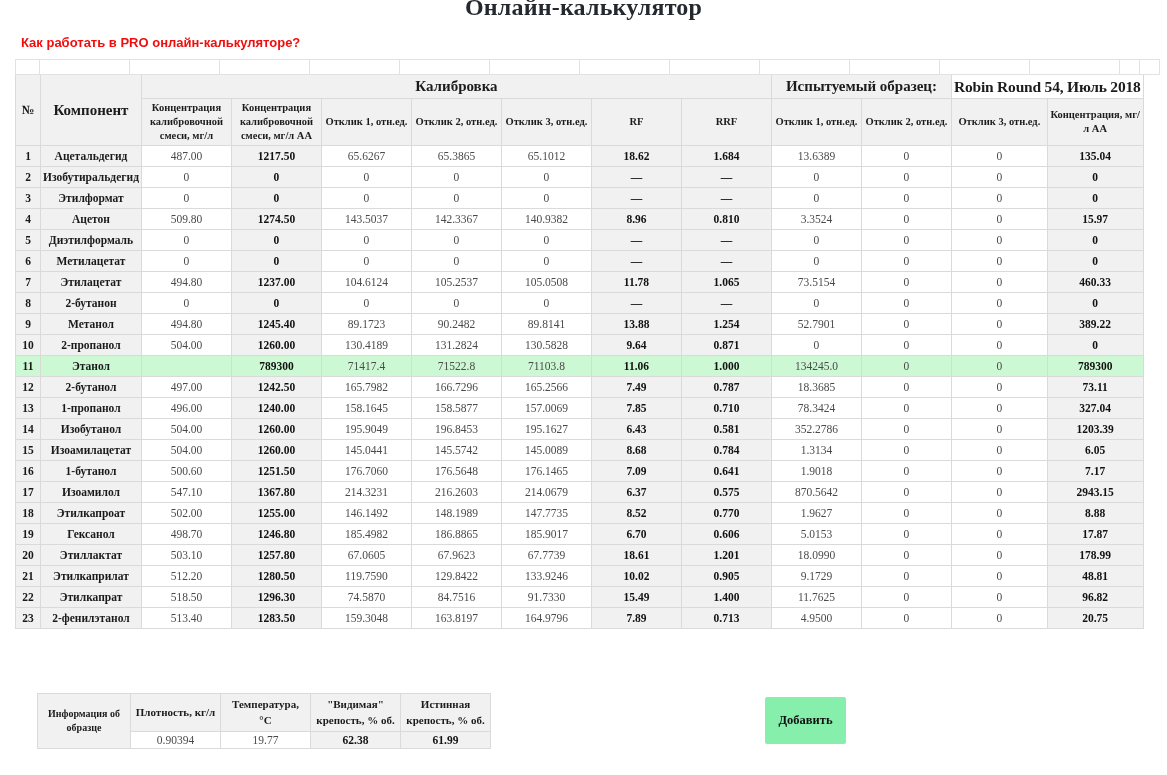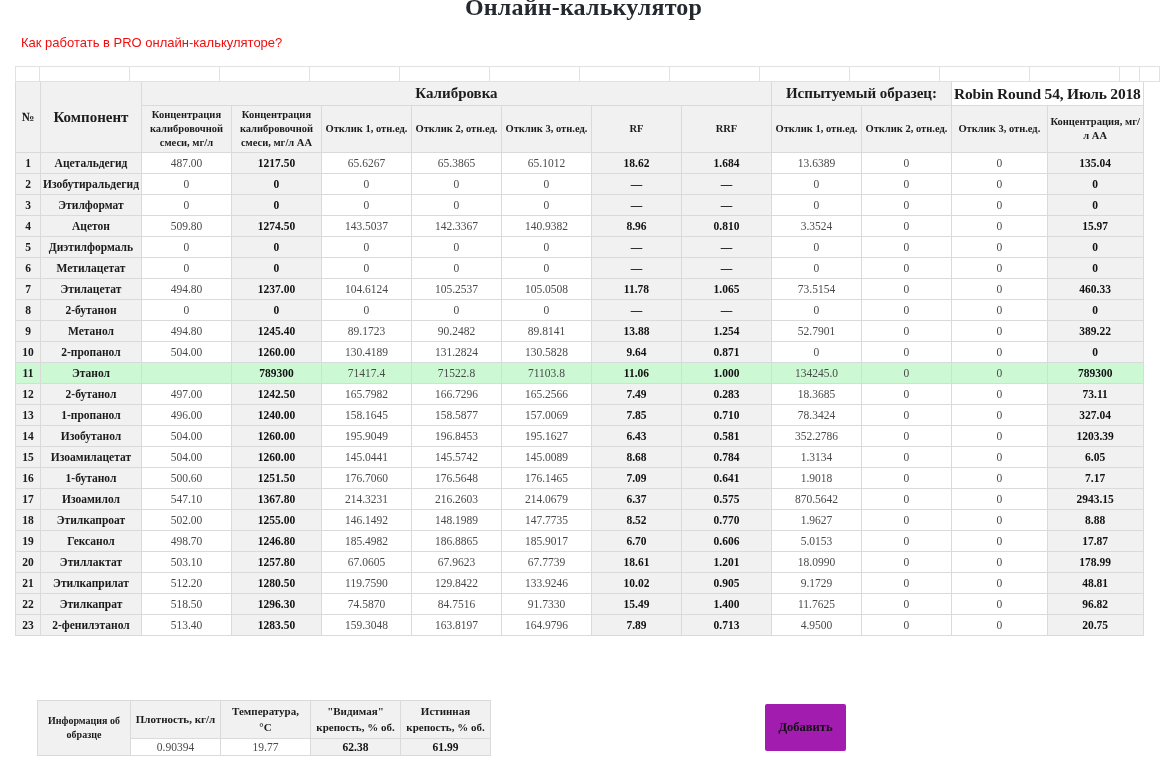--- a/index.html
+++ b/index.html
@@ -1,20 +1,20 @@
 <!DOCTYPE html>
 <html><head>
 <meta charset="utf-8">
 <style>
   html,body{margin:0;padding:0;background:#fff;width:1167px;height:775px;overflow:hidden;}
   body{font-family:"Liberation Serif",serif;color:#1a1a1a;}
   h1{ text-align:center;font-size:24px;font-weight:bold;color:#24292f;
       margin:-4px 0 0 0;line-height:22px;letter-spacing:.2px;}
-  .help-link{ font-family:"Liberation Sans",sans-serif;font-weight:normal;
-      color:#f20d0d;font-size:13px;margin:17px 0 16px 21px;cursor:pointer;display:inline-block;}
+  .help-link{ font-family:"Liberation Sans",sans-serif;font-weight:bold;
+      color:#f20d0d;font-size:13px;margin:17px 0 9px 21px;cursor:pointer;display:inline-block;}
   .tbl-wrap{margin-left:15px;}
   
   .spacer-row{display:flex;}
   .spacer-cell{height:16px;background:#fff;border:1px solid #e2e2e2;box-sizing:border-box;}
   .spacer-cell + .spacer-cell{border-left:none;}
   
   table.calc{border-collapse:collapse;table-layout:fixed;margin-top:-1px;}
   table.calc th, table.calc td{border:1px solid #dadada;box-sizing:border-box;padding:0 2px;}
   th{background:#f1f1f1;color:#1c1c1c;font-weight:bold;text-align:center;}
   .h-top{font-size:15px;height:24px;}
@@ -274,21 +274,21 @@
         </tr>
         <tr>
           <td class="c-num">12</td>
           <td class="c-name">2-бутанол</td>
           <td class="c-input">497.00</td>
           <td class="c-calc">1242.50</td>
           <td class="c-input">165.7982</td>
           <td class="c-input">166.7296</td>
           <td class="c-input">165.2566</td>
           <td class="c-calc">7.49</td>
-          <td class="c-calc">0.283</td>
+          <td class="c-calc">0.787</td>
           <td class="c-input">18.3685</td>
           <td class="c-input">0</td>
           <td class="c-input">0</td>
           <td class="c-calc">73.11</td>
         </tr>
         <tr>
           <td class="c-num">13</td>
           <td class="c-name">1-пропанол</td>
           <td class="c-input">496.00</td>
           <td class="c-calc">1240.00</td>
@@ -475,17 +475,17 @@
     </tr>
     <tr>
       <td class="info-val v-input">0.90394</td>
       <td class="info-val v-input">19.77</td>
       <td class="info-val v-calc">62.38</td>
       <td class="info-val v-calc">61.99</td>
     </tr>
   </tbody>
     </table>
 
-  <button class="btn" style="left: 765px; background: #a21caf;">Добавить</button>
+  <button class="btn" style="left: 765px; background: #86efac;">Добавить</button>
 </div>
 
 
 
 
 </body></html>

